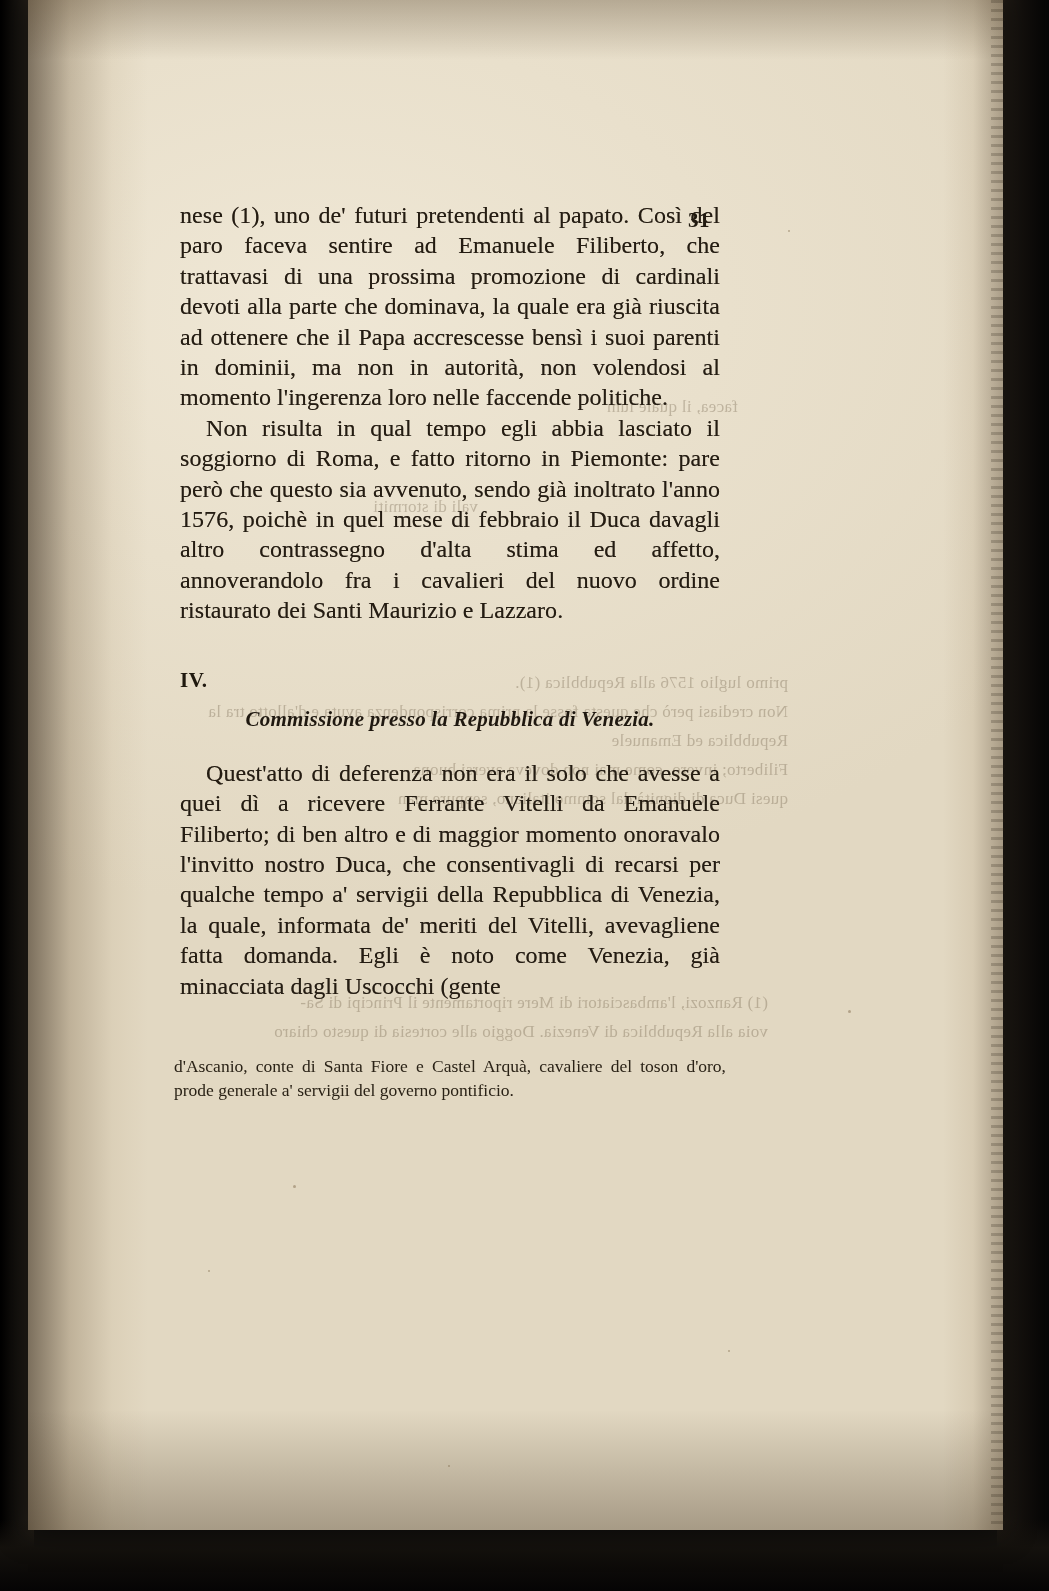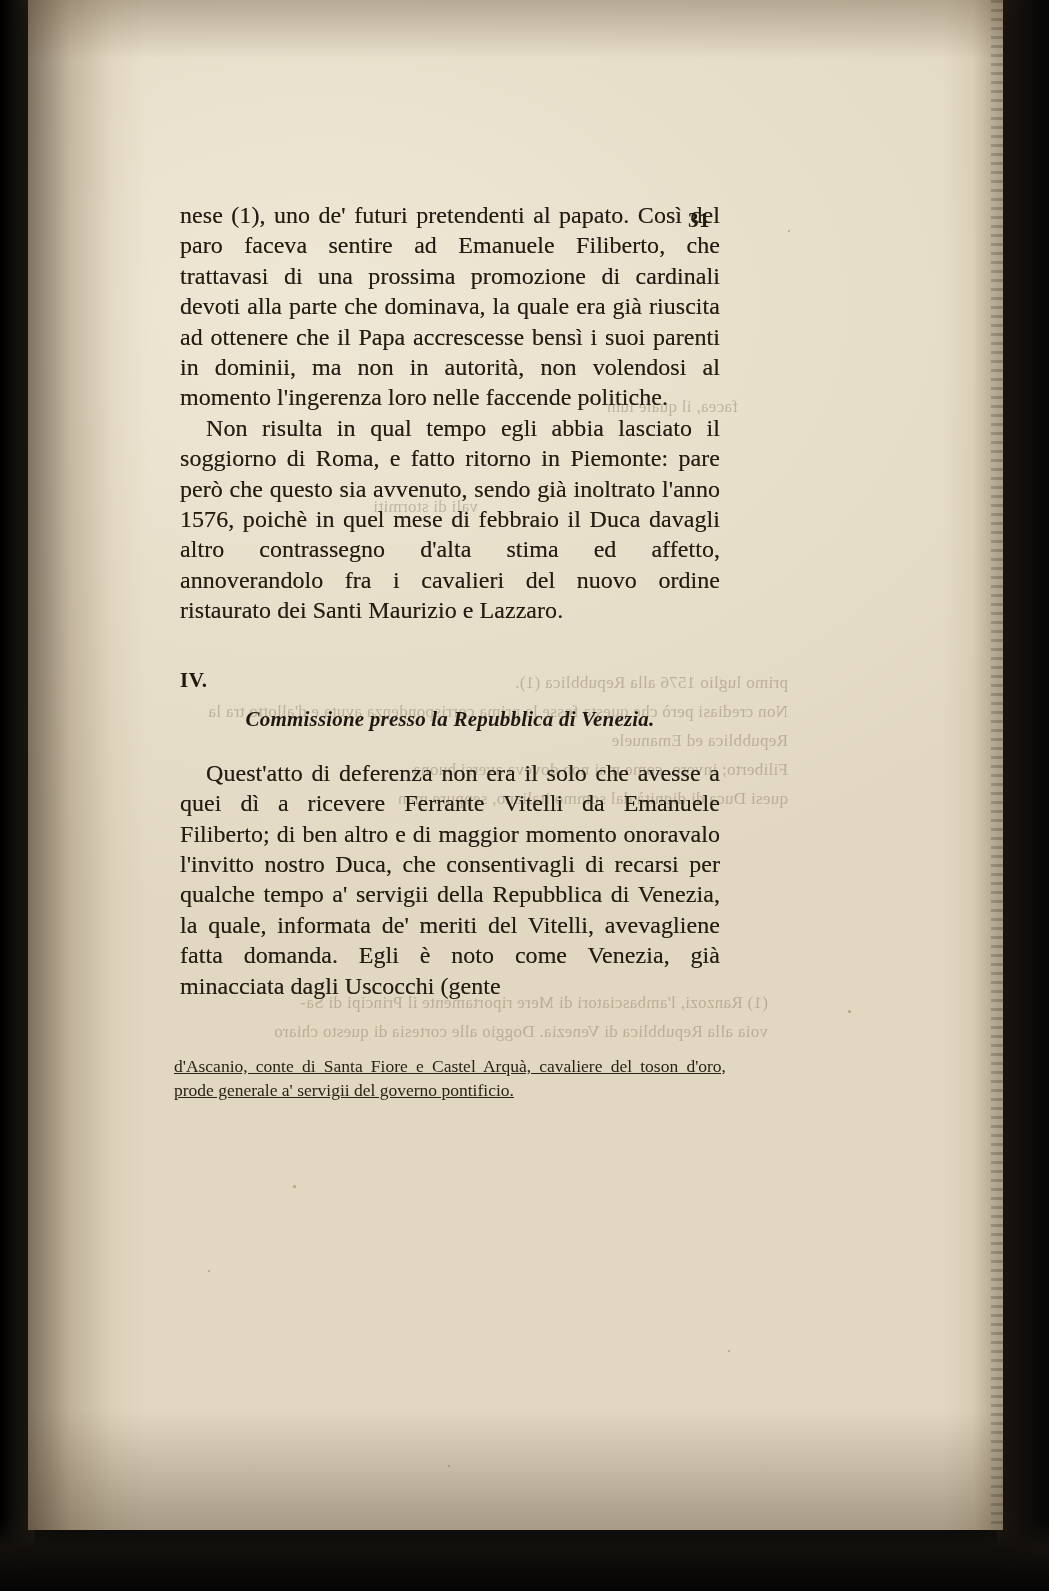--- a/index.html
+++ b/index.html
@@ -161,21 +161,20 @@
     width: 552px;
   }
   p.note {
     margin: 0 0 2px 0;
     font-size: 17.5px;
     line-height: 23.5px;
     color: #2a2216;
     text-align: justify;
     text-indent: 0;
     font-family: "Liberation Serif", serif;
-    text-decoration: underline;
   }
   p.note.indented { text-indent: 22px; }
   
   .speck {
     position: absolute;
     background: rgba(120,98,66,0.45);
     border-radius: 50%;
     pointer-events: none;
   }
   

